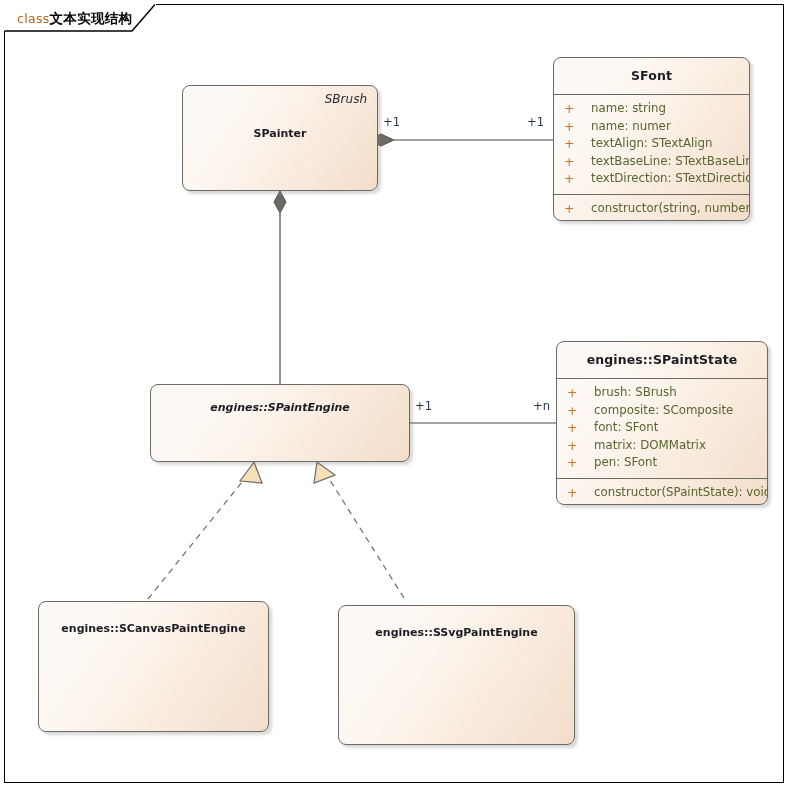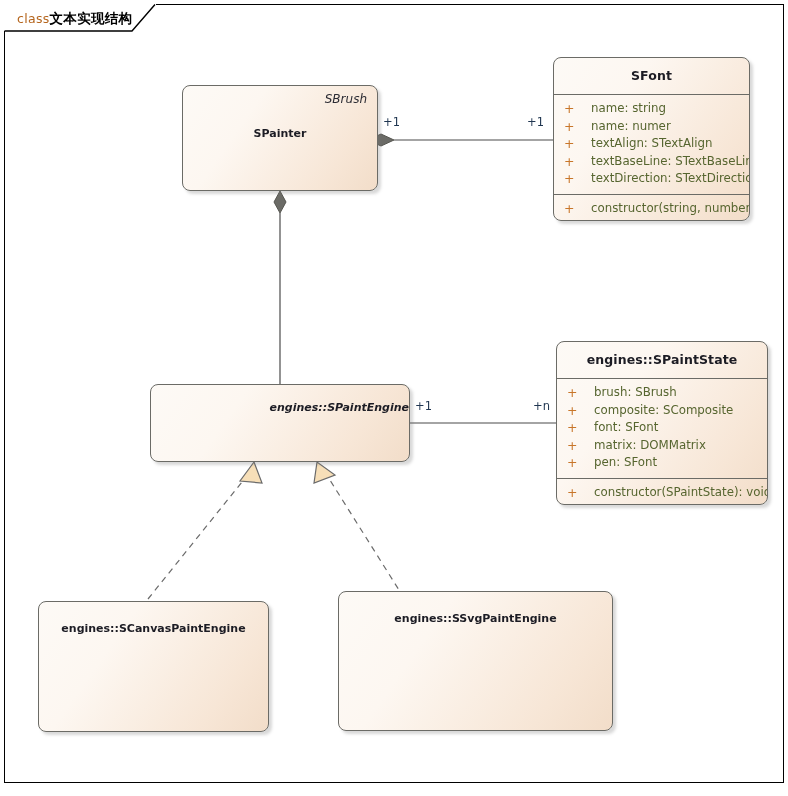--- a/index.html
+++ b/index.html
@@ -131,21 +131,21 @@
   }
   .center-name {
     position: absolute;
     left: 0;
     right: 0;
     text-align: center;
     font-size: 11px;
     font-weight: bold;
     color: #1c1c24;
   }
-  .center-name.italic { font-style: italic; text-align: right; }
+  .center-name.italic { font-style: italic; }
 
   
   #edges {
     position: absolute;
     left: 0;
     top: 0;
     width: 788px;
     height: 796px;
     pointer-events: none;
   }
@@ -275,17 +275,17 @@
         <span class="vis">+</span>
         <span class="sig">constructor(SPaintState): void</span>
       </div>
     </div>
   </div>
 
   <div class="uml-box" style="left:38px; top:601px; width:231px; height:131px;">
     <div class="center-name" style="top:20px;">engines::SCanvasPaintEngine</div>
   </div>
 
-  <div class="uml-box" style="left:338px; top:591px; width:275px; height:140px;">
+  <div class="uml-box" style="left:338px; top:605px; width:237px; height:140px;">
     <div class="center-name" style="top:20px;">engines::SSvgPaintEngine</div>
   </div>
 
 </div>
 
 </body></html>

